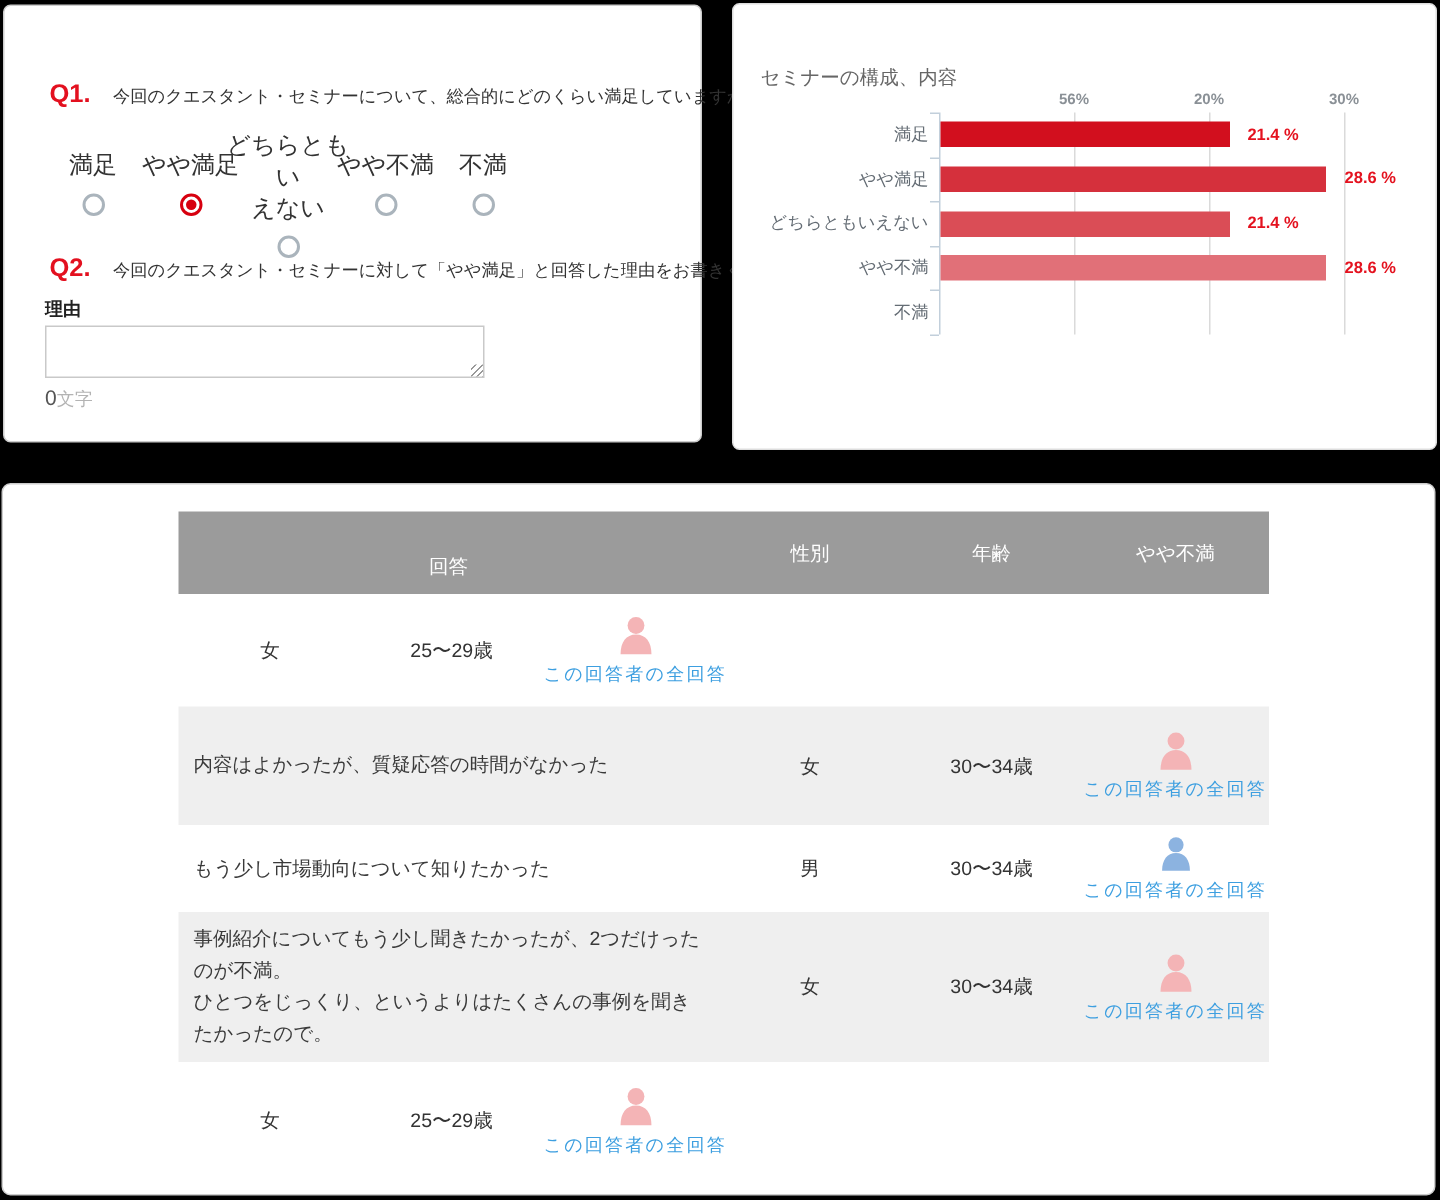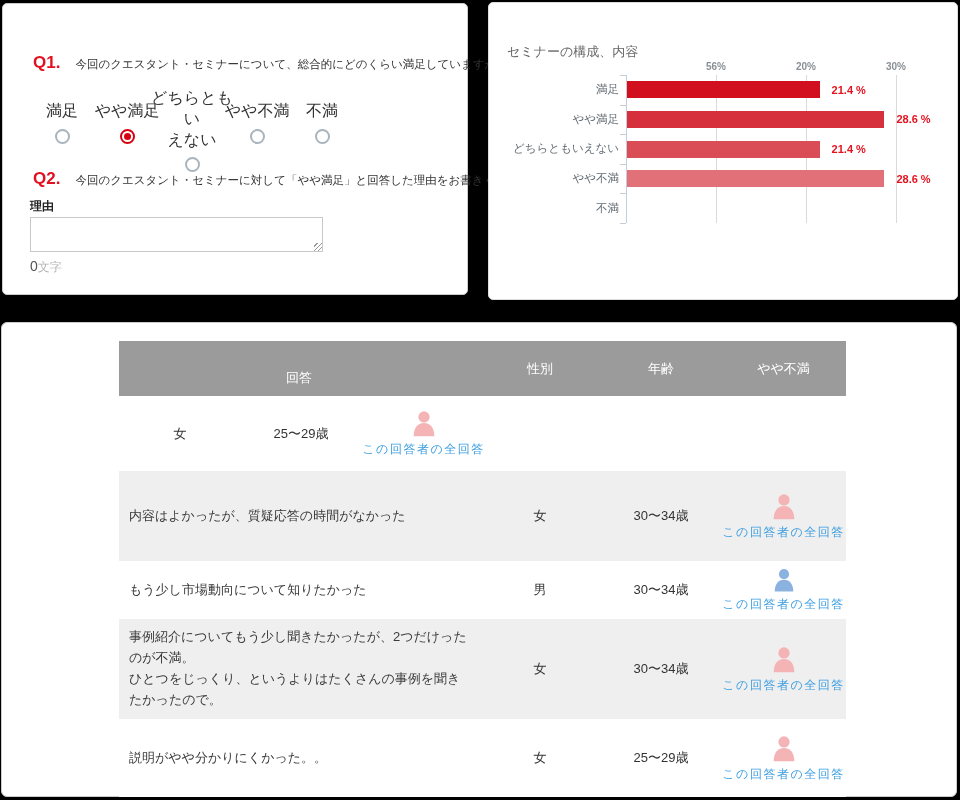--- a/index.html
+++ b/index.html
@@ -57,21 +57,21 @@
     color:#3a3a3a; line-height:1.6; white-space:pre-line; }
   .t-header .c-answer { justify-content:center; padding:0;margin-top:20px; }
   .c-gender { width:122px; font-size:13px; color:#333; }
   .c-age { width:120px; font-size:13px; color:#333;text-align:right; }
   .c-personal { width:125px; flex-direction:column; padding:6px 0; }
   .person-icon { width:30px; height:30px; cursor:pointer; }
   .person-icon.pink path, .person-icon.pink circle { fill:#f4b4b6; }
   .person-icon.blue path, .person-icon.blue circle { fill:#8cb3e0; }
   .resp-link { font-size:12px; color:#3d9fe0; letter-spacing:1.5px; margin-top:2px;
     cursor:pointer; text-decoration:none; white-space:nowrap; }
-  .rh1{height:75px}.rh2{height:90px}.rh3{height:58px}.rh4{height:100px}.rh5{height:78px}
+  .rh1{height:75px}.rh2{height:79px}.rh3{height:58px}.rh4{height:100px}.rh5{height:78px}
 </style>
 </head>
 <body>
 
 <div class="card" id="card-q">
   <div class="q-row" style="left:30px; top:50px;">
     <span class="q-num">Q1.</span>
     <span class="q-text">今回のクエスタント・セミナーについて、総合的にどのくらい満足していますか。</span>
   </div>
 
@@ -198,21 +198,20 @@
       <div class="cell c-personal">
         <svg class="person-icon pink" viewBox="0 0 32 32">
             <circle cx="16" cy="8.5" r="6"></circle>
             <path d="M16 15 C9 15 5 20.5 5 29 L27 29 C27 20.5 23 15 16 15 Z"></path>
           </svg>
         <a class="resp-link">この回答者の全回答</a>
       </div>
     </div>
 
     <div class="t-row rh5">
-      <div class="cell c-answer">説明がやや分かりにくかった。。</div>
       <div class="cell c-gender">女</div>
       <div class="cell c-age">25〜29歳</div>
       <div class="cell c-personal">
         <svg class="person-icon pink" viewBox="0 0 32 32">
             <circle cx="16" cy="8.5" r="6"></circle>
             <path d="M16 15 C9 15 5 20.5 5 29 L27 29 C27 20.5 23 15 16 15 Z"></path>
           </svg>
         <a class="resp-link">この回答者の全回答</a>
       </div>
     </div>

